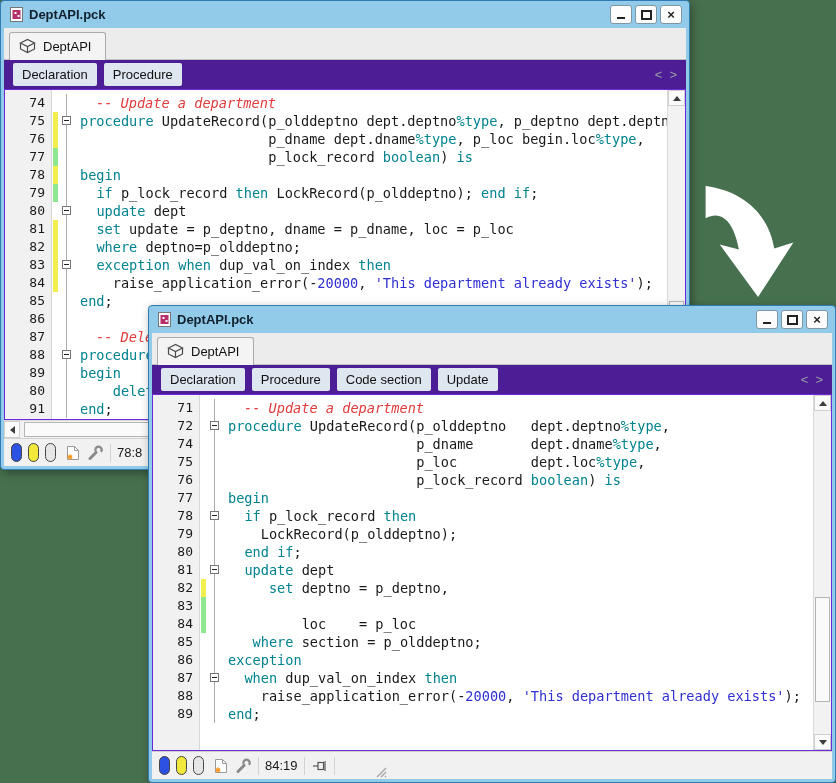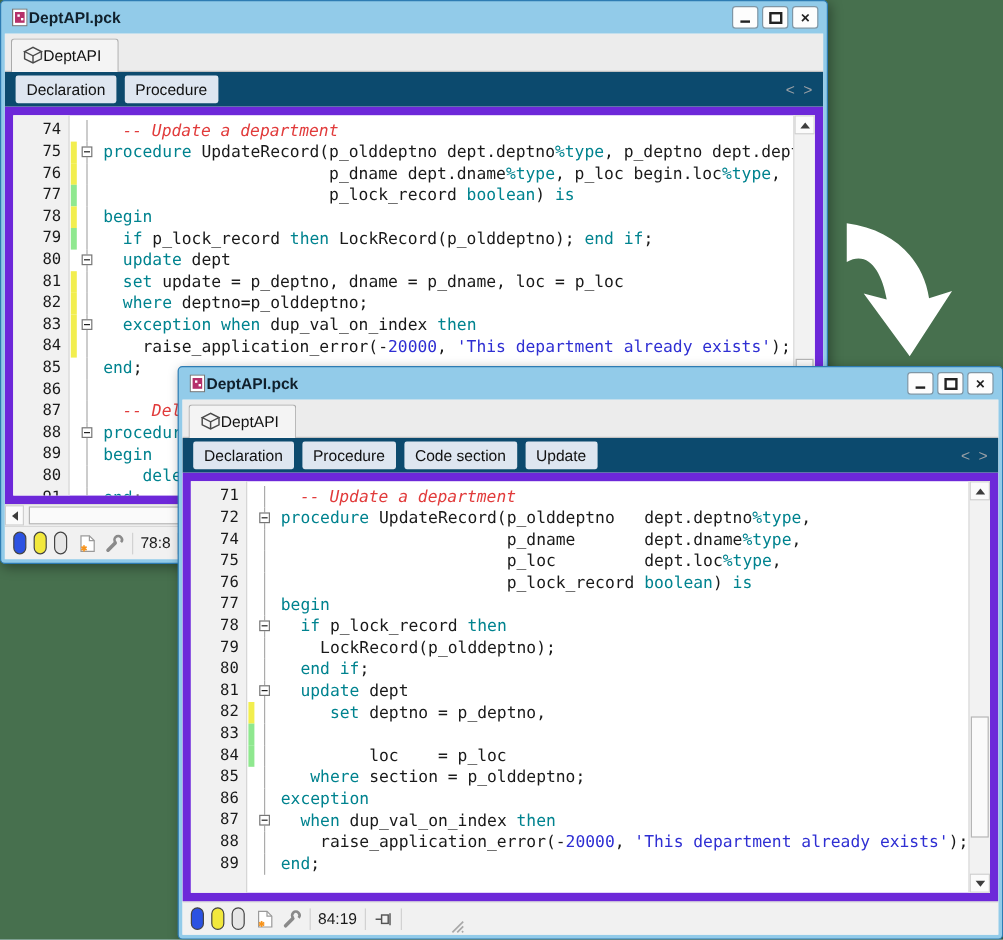--- a/index.html
+++ b/index.html
@@ -4,45 +4,45 @@
 <style>
   html,body{margin:0;padding:0;}
   body{font-family:"Liberation Sans",sans-serif;}
   .stage{position:relative;width:836px;height:783px;overflow:hidden;background:var(--desktop);}
 
   
   .window{position:absolute;box-sizing:border-box;background:var(--titlebar);
           border:1px solid var(--winborder);border-radius:4px;
           box-shadow:2px 3px 10px rgba(0,0,0,.35);
           padding:0 3px 3px 3px;display:flex;flex-direction:column;}
-  .titlebar{height:27px;flex:none;display:flex;align-items:center;gap:1px;padding:0 4px 0 6px;}
+  .titlebar{height:27px;flex:none;display:flex;align-items:center;gap:6px;padding:0 4px 0 6px;}
   .title-text{font-size:13px;font-weight:bold;color:#10202c;}
   .winbtns{margin-left:auto;display:flex;gap:3px;}
   .winbtn{width:20px;height:17px;background:#fdfdfd;border:1px solid #7f96a5;border-radius:3px;
           display:flex;align-items:center;justify-content:center;cursor:default;}
   .g-min{width:8px;height:2px;background:#222;margin-top:7px;}
   .g-max{width:7px;height:6px;border:2px solid #222;}
   .g-close{font-size:13px;font-weight:bold;color:#222;line-height:13px;}
 
   .content{flex:1;display:flex;flex-direction:column;background:#F4F4F4;overflow:hidden;min-height:0;}
 
   
   .tabstrip{height:31px;flex:none;background:#ECECEC;border-bottom:1px solid #C2C2C2;
             display:flex;align-items:flex-end;padding:0 0 0 5px;}
-  .tab{display:flex;align-items:center;padding:5px 14px 6px 9px;background:#F4F4F4;
+  .tab{display:flex;align-items:center;gap:7px;padding:5px 14px 6px 9px;background:#F4F4F4;
        border:1px solid #ABABAB;border-bottom:none;border-radius:3px 3px 0 0;margin-bottom:-1px;
        font-size:13px;color:#111;}
 
   
-  .toolbar{height:29px;flex:none;display:flex;align-items:center;gap:12px;padding:0 9px;background:#0c4a6e;justify-content:space-between;}
+  .toolbar{height:29px;flex:none;display:flex;align-items:center;gap:12px;padding:0 9px;background:#4c1d95;justify-content:space-between;}
   .tbtn{background:#DEE6F0;color:#111;font-size:13px;padding:4px 9px;border-radius:2px;cursor:default;}
   .navarrows{margin-left:auto;color:#9AA0A6;font-size:13px;display:flex;gap:7px;}
 
   
-  .editor{flex:1;min-height:0;display:flex;background:#fff;border:7px solid #6d28d9;position:relative;overflow:hidden;}
+  .editor{flex:1;min-height:0;display:flex;background:#fff;border:1px solid #6d28d9;position:relative;overflow:hidden;}
   .code-pane{flex:1;min-width:0;position:relative;overflow:hidden;}
   .gutter-strip{position:absolute;left:0;top:0;bottom:0;width:46px;background:#F1F1F1;border-right:1px solid #D6D6D6;}
   .lines{position:absolute;left:0;top:0;right:0;padding-top:4px;}
   .code-line{display:flex;height:18px;line-height:18px;font-family:"DejaVu Sans Mono",monospace;font-size:13.6px;}
   .ln{width:40px;padding-right:7px;flex:none;text-align:right;color:#1a1a1a;font-size:13px;}
   .markcol{width:7px;flex:none;position:relative;}
   .mark{position:absolute;left:1px;top:0;bottom:0;width:5px;display:block;}
   .mark.y{background:var(--marky);}
   .mark.g{background:var(--markg);}
   .foldcol{width:15px;flex:none;position:relative;}

